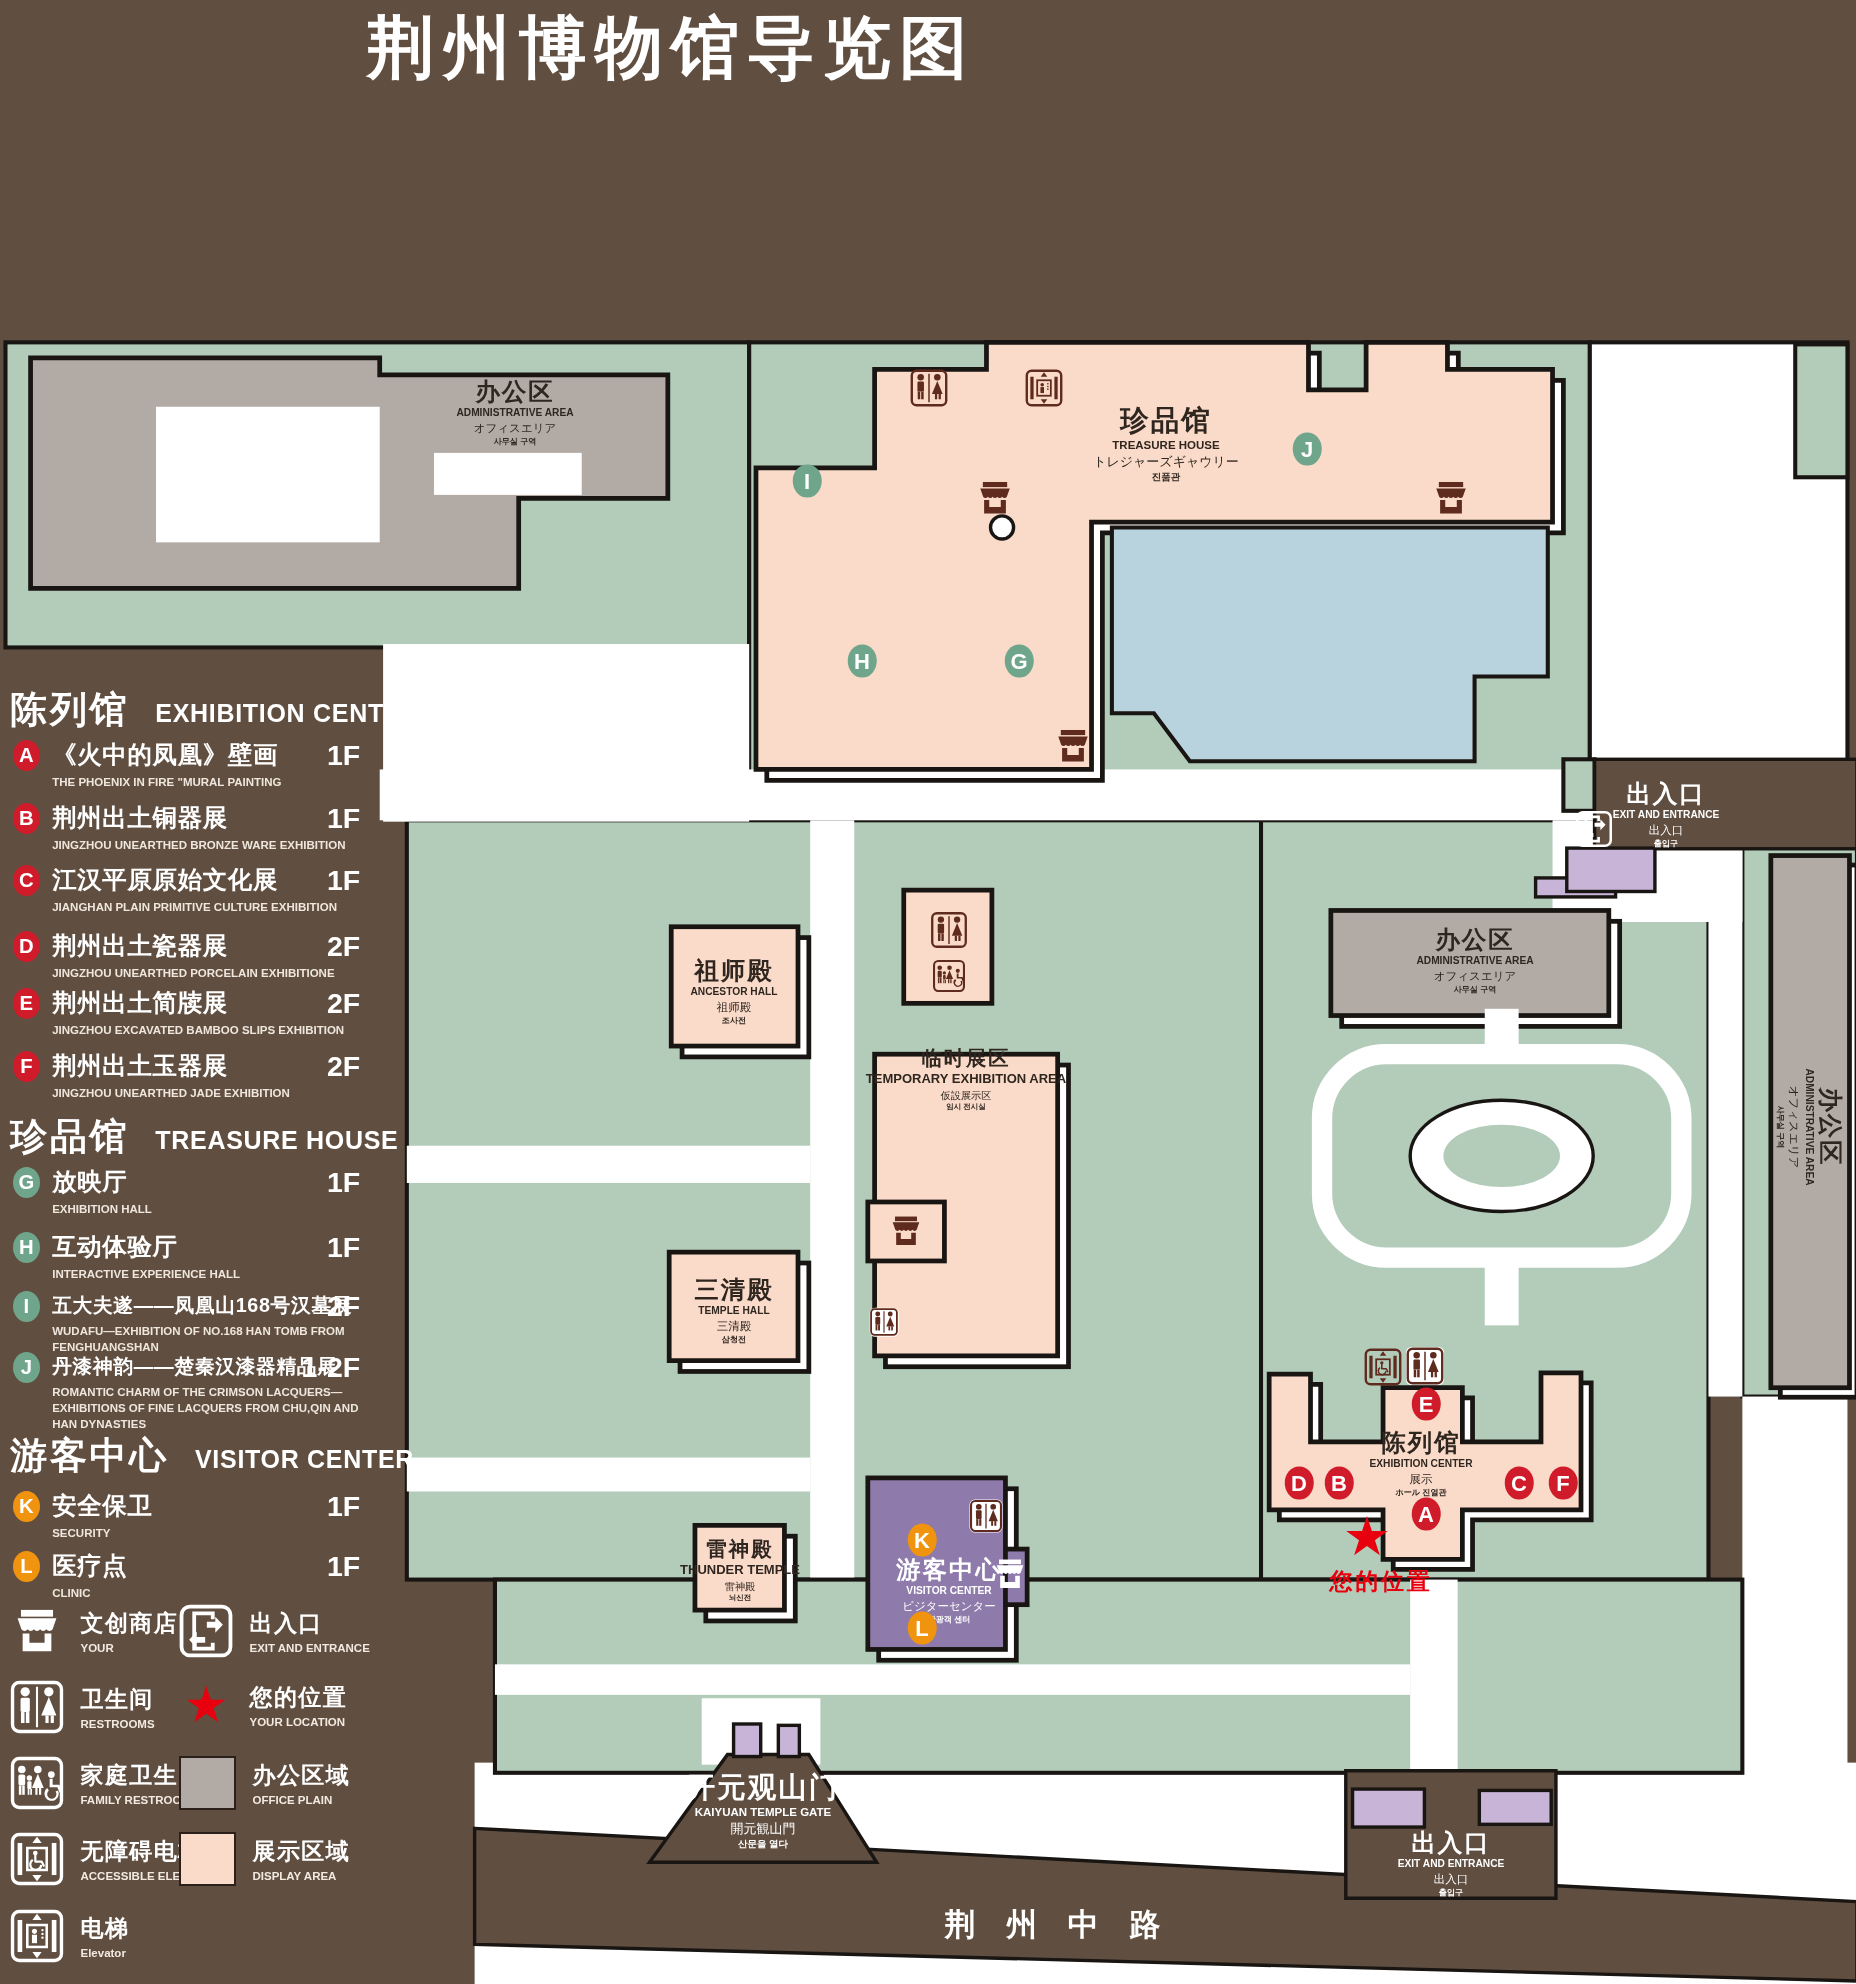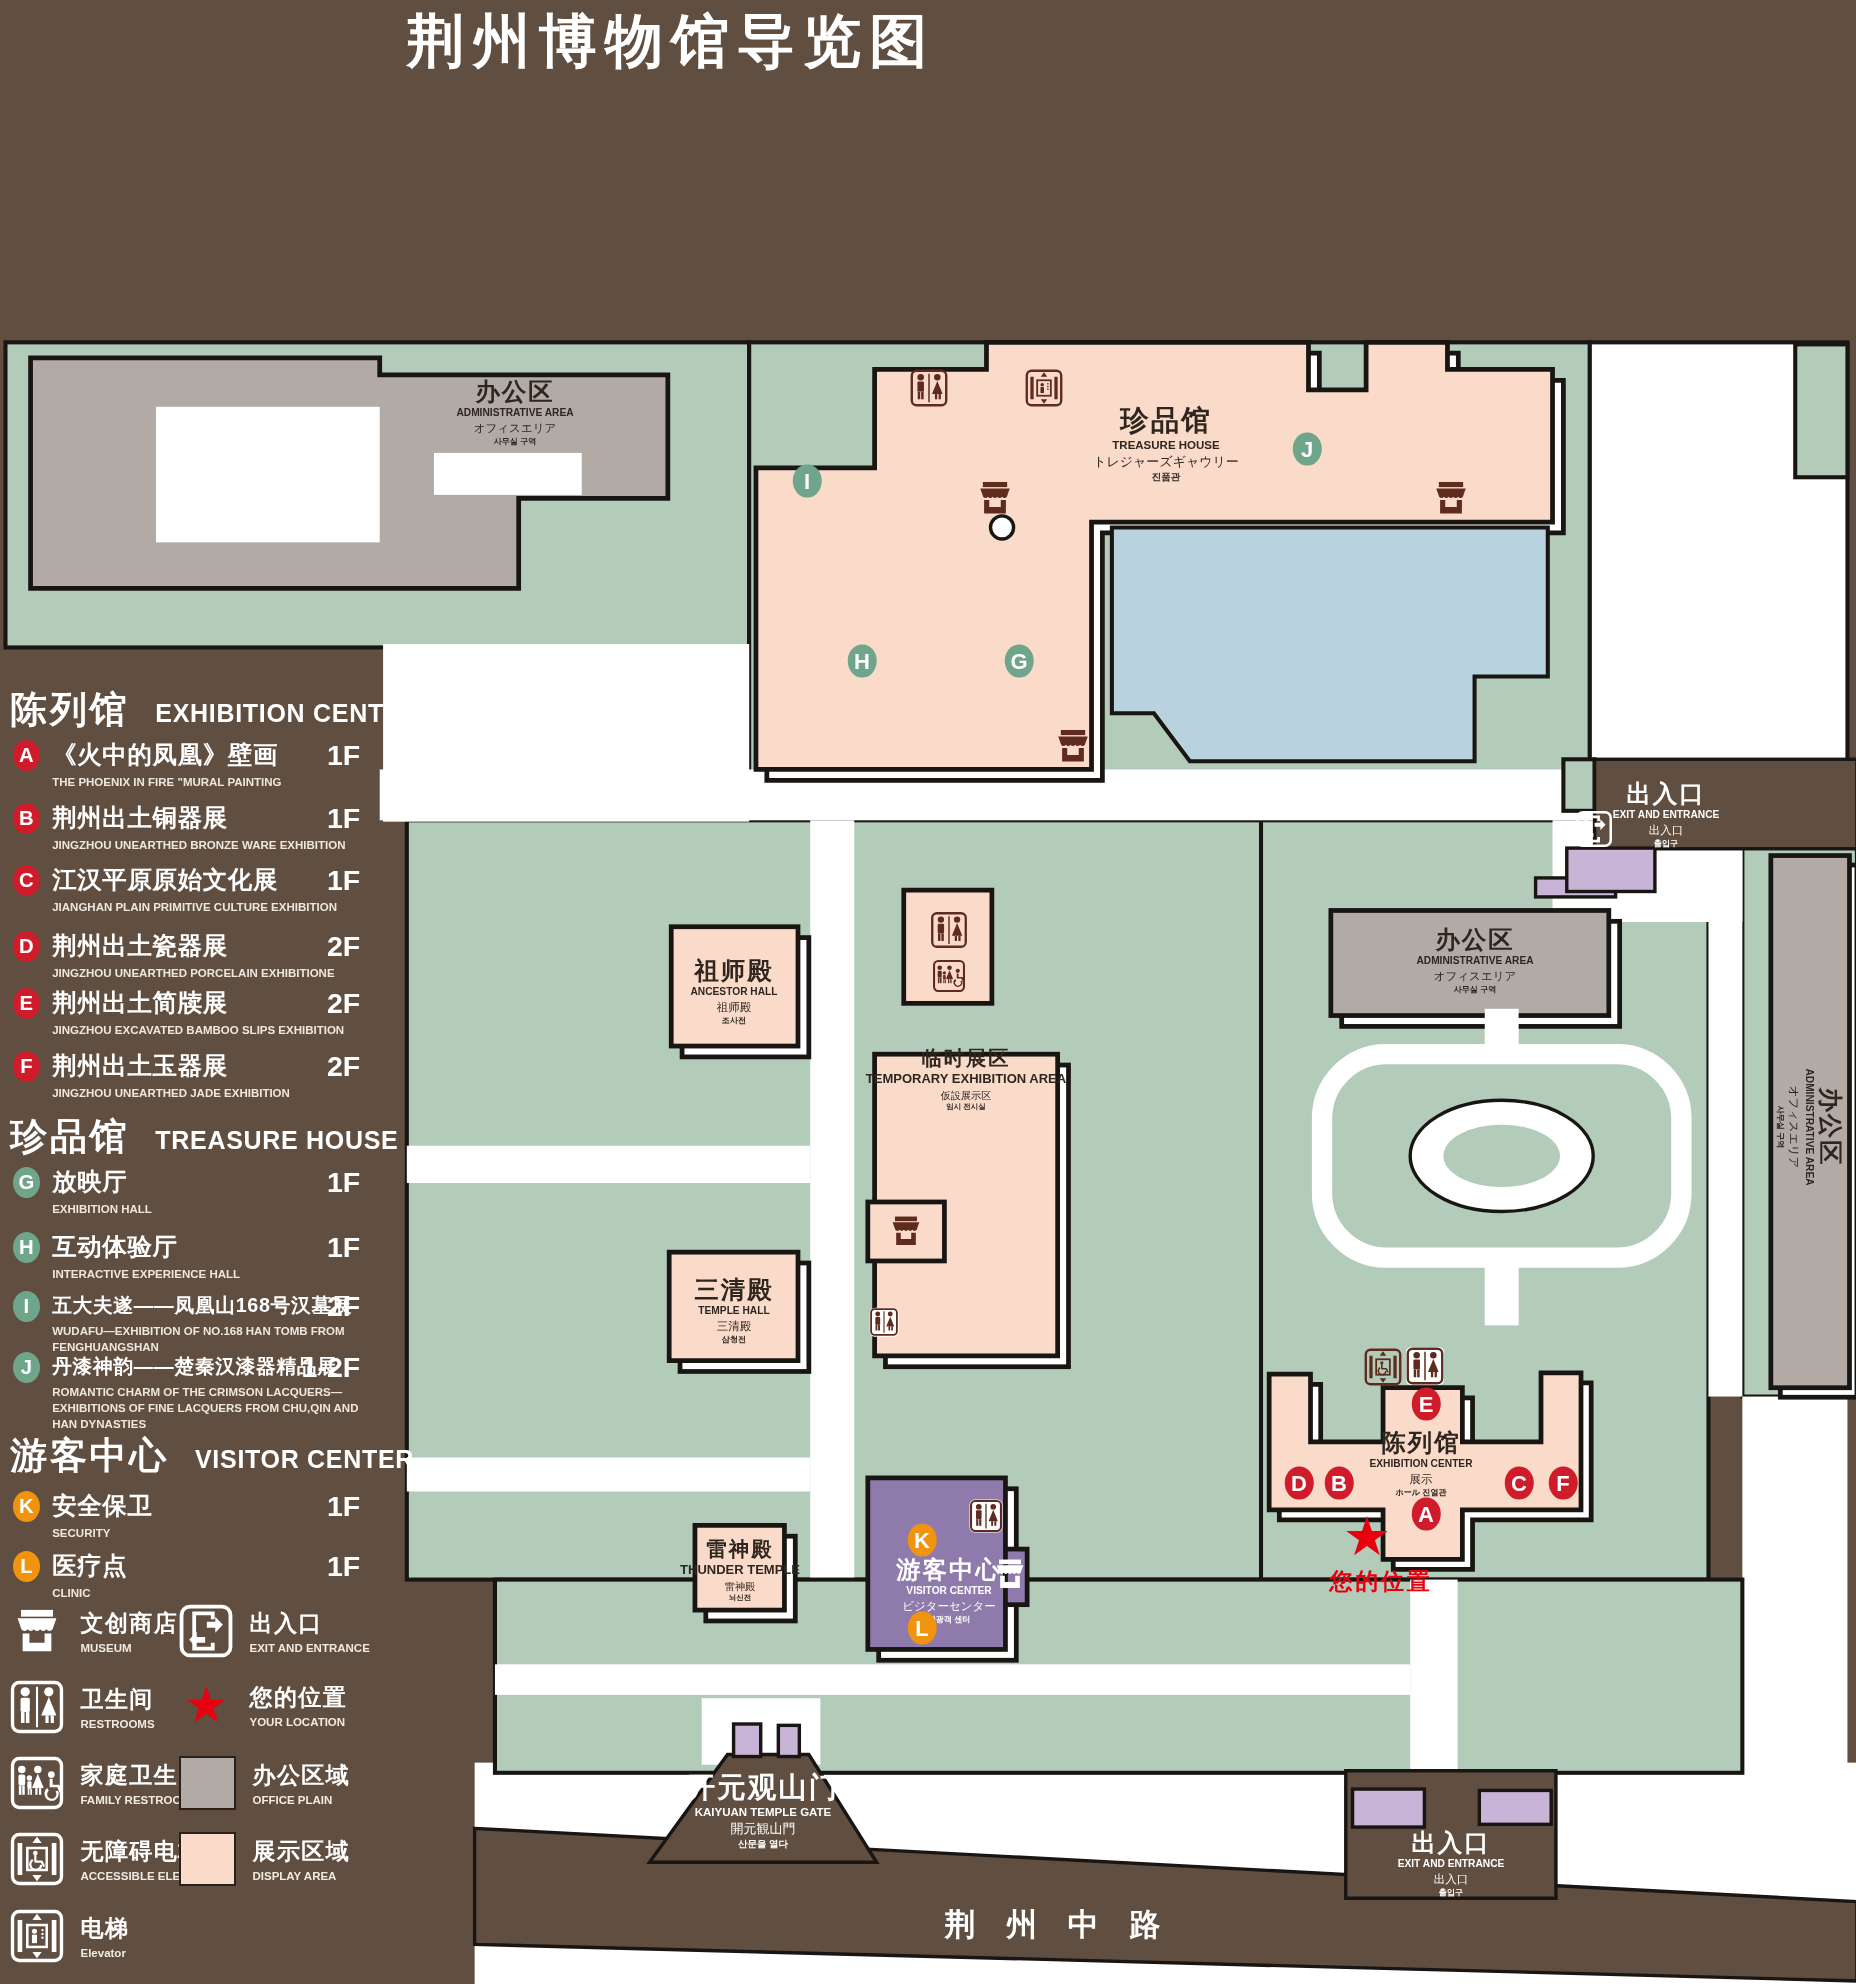--- a/index.html
+++ b/index.html
@@ -1,21 +1,21 @@
 <!DOCTYPE html>
 <html style="font-size:11px"><head>
 <meta charset="utf-8">
 <style>
   html,body{margin:0;padding:0;background:#604e40;}
   body{width:1857px;height:1985px;position:relative;overflow:hidden;
        font-family:"Liberation Sans", sans-serif;}
   .stage{position:absolute;inset:0;}
   
   .title{position:absolute;left:0;top:2.7px;width:1342px;text-align:center;
-         font-size:58px;font-weight:900;color:#fff;letter-spacing:8.1px;white-space:nowrap;}
+         font-size:68px;font-weight:900;color:#fff;letter-spacing:8.1px;white-space:nowrap;}
   .subtitle{position:absolute;left:0;top:102px;width:1342px;text-align:center;
          font-size:38px;font-weight:700;color:#fff;letter-spacing:1.4px;}
   
   svg.map{position:absolute;left:0;top:0;width:1857px;height:1985px;z-index:1;}
   .green{fill:#b3ccba;stroke:#181512;stroke-width:6;}
   .green2{fill:#b3ccba;}
   .w{fill:#ffffff;}
   .wb{fill:#ffffff;stroke:#181512;stroke-width:6;}
   .wc{fill:#ffffff;stroke:#181512;stroke-width:5;}
   .gray{fill:#b2aaa4;stroke:#181512;stroke-width:7;}
@@ -503,21 +503,21 @@
     </div>
 
     <div class="lg-sym" style="top:919px;left:0">
       <span class="sym-ic">
           <svg viewBox="0 0 80 80" width="54" height="54">
             <use href="#i-store"></use>
           </svg>
         </span>
       <div>
           <div class="s-zh">文创商店</div>
-           <div class="s-en">MUSEUM</div>
+           <div class="s-en">YOUR</div>
         </div>
     </div>
     <div class="lg-sym" style="top:919px;left:169px">
       <span class="sym-ic">
           <svg viewBox="0 0 80 80" width="54" height="54">
             <use href="#i-exit"></use>
           </svg>
         </span>
       <div>
           <div class="s-zh">出入口</div>

